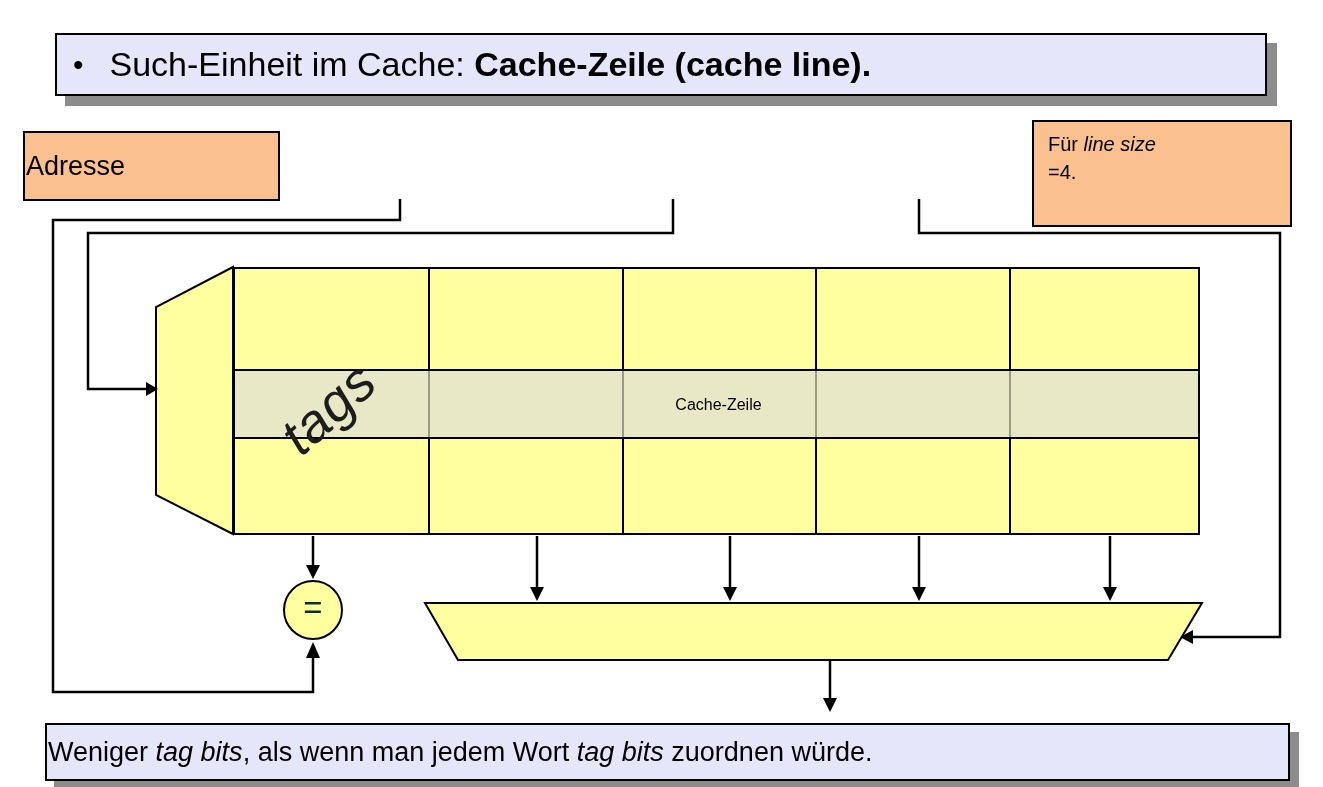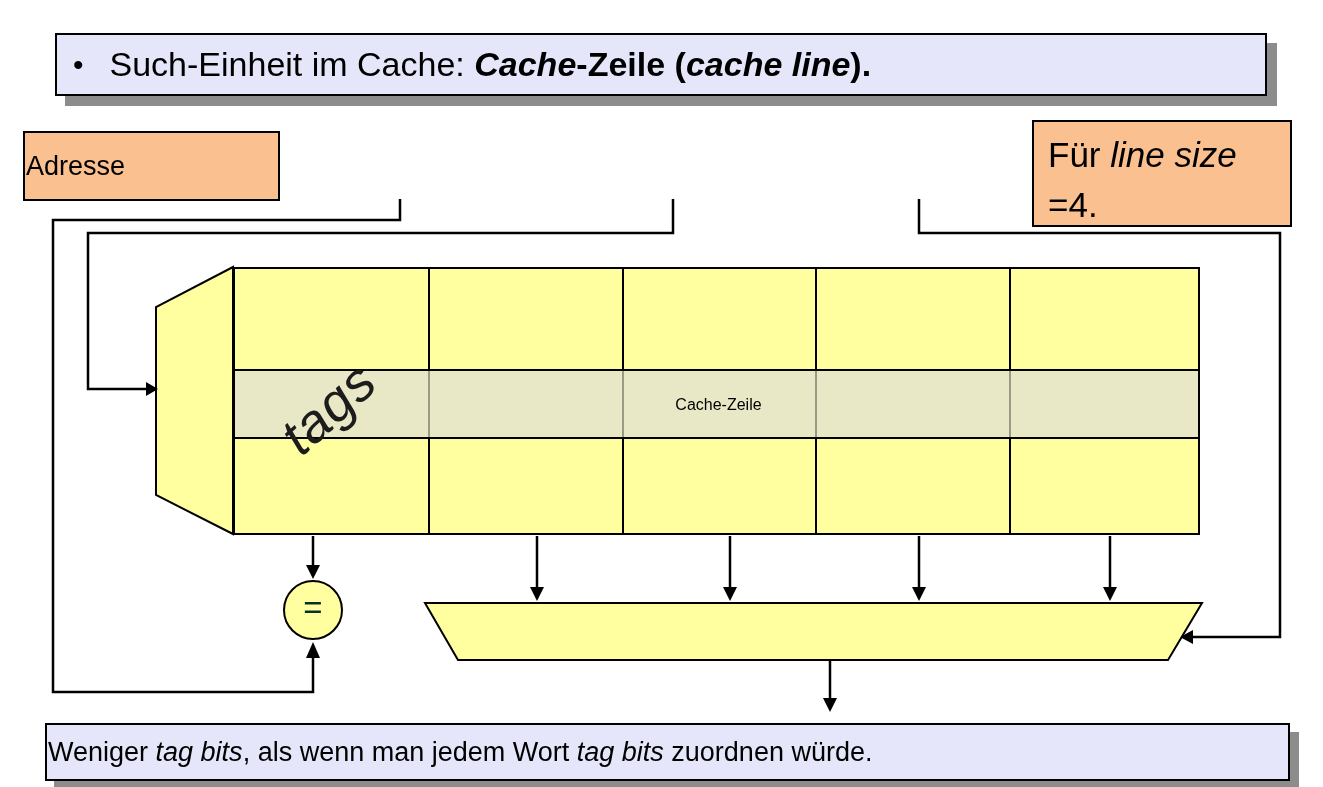--- a/index.html
+++ b/index.html
@@ -8,37 +8,37 @@
     font-family:"Liberation Sans", sans-serif;color:#000;overflow:hidden;
   }
   .abs{position:absolute;}
   
   .title-box{
     left:55px;top:33px;width:1212px;height:63px;box-sizing:border-box;
     background:#E6E6FA;border:2px solid #000;box-shadow:10px 10px 0 #8C8C8C;
     display:flex;align-items:center;font-size:34px;padding-left:16px;white-space:pre;
   }
   .bullet{font-size:30px;margin-right:26px;line-height:1;}
-  .bi{font-weight:bold;font-style:italic;}
+  .bi{font-weight:bold;}
   .b{font-weight:bold;}
   .it{font-style:italic;}
   .adresse-box{
     left:23px;top:131px;width:257px;height:70px;box-sizing:border-box;
     background:#FAC090;border:2px solid #000;display:flex;align-items:center;
     font-size:27px;padding-left:1px;
   }
   .addr-bar{
     left:302px;top:131px;width:696px;height:67px;box-sizing:border-box;
     background:#FFFFA0;border:2px solid #000;
   }
   .addr-div{position:absolute;top:0;height:100%;width:0;border-left:2px dotted #222;}
   .addr-label{position:absolute;top:0;height:63px;line-height:63px;text-align:center;font-size:30px;}
   .fuer-box{
     left:1032px;top:120px;width:260px;height:107px;box-sizing:border-box;
-    background:#FAC090;border:2px solid #000;font-size:35px;line-height:1.42;
+    background:#FAC090;border:2px solid #000;font-size:20px;line-height:1.42;
     padding:8px 0 0 14px;
   }
   .bottom-box{
     left:45px;top:723px;width:1245px;height:58px;box-sizing:border-box;
     background:#E6E6FA;border:2px solid #000;box-shadow:9px 9px 0 #8C8C8C;
     display:flex;align-items:center;font-size:27px;padding-left:1px;white-space:pre;
   }
   
   .grid{
     left:233px;top:267px;width:967px;height:268px;box-sizing:border-box;

